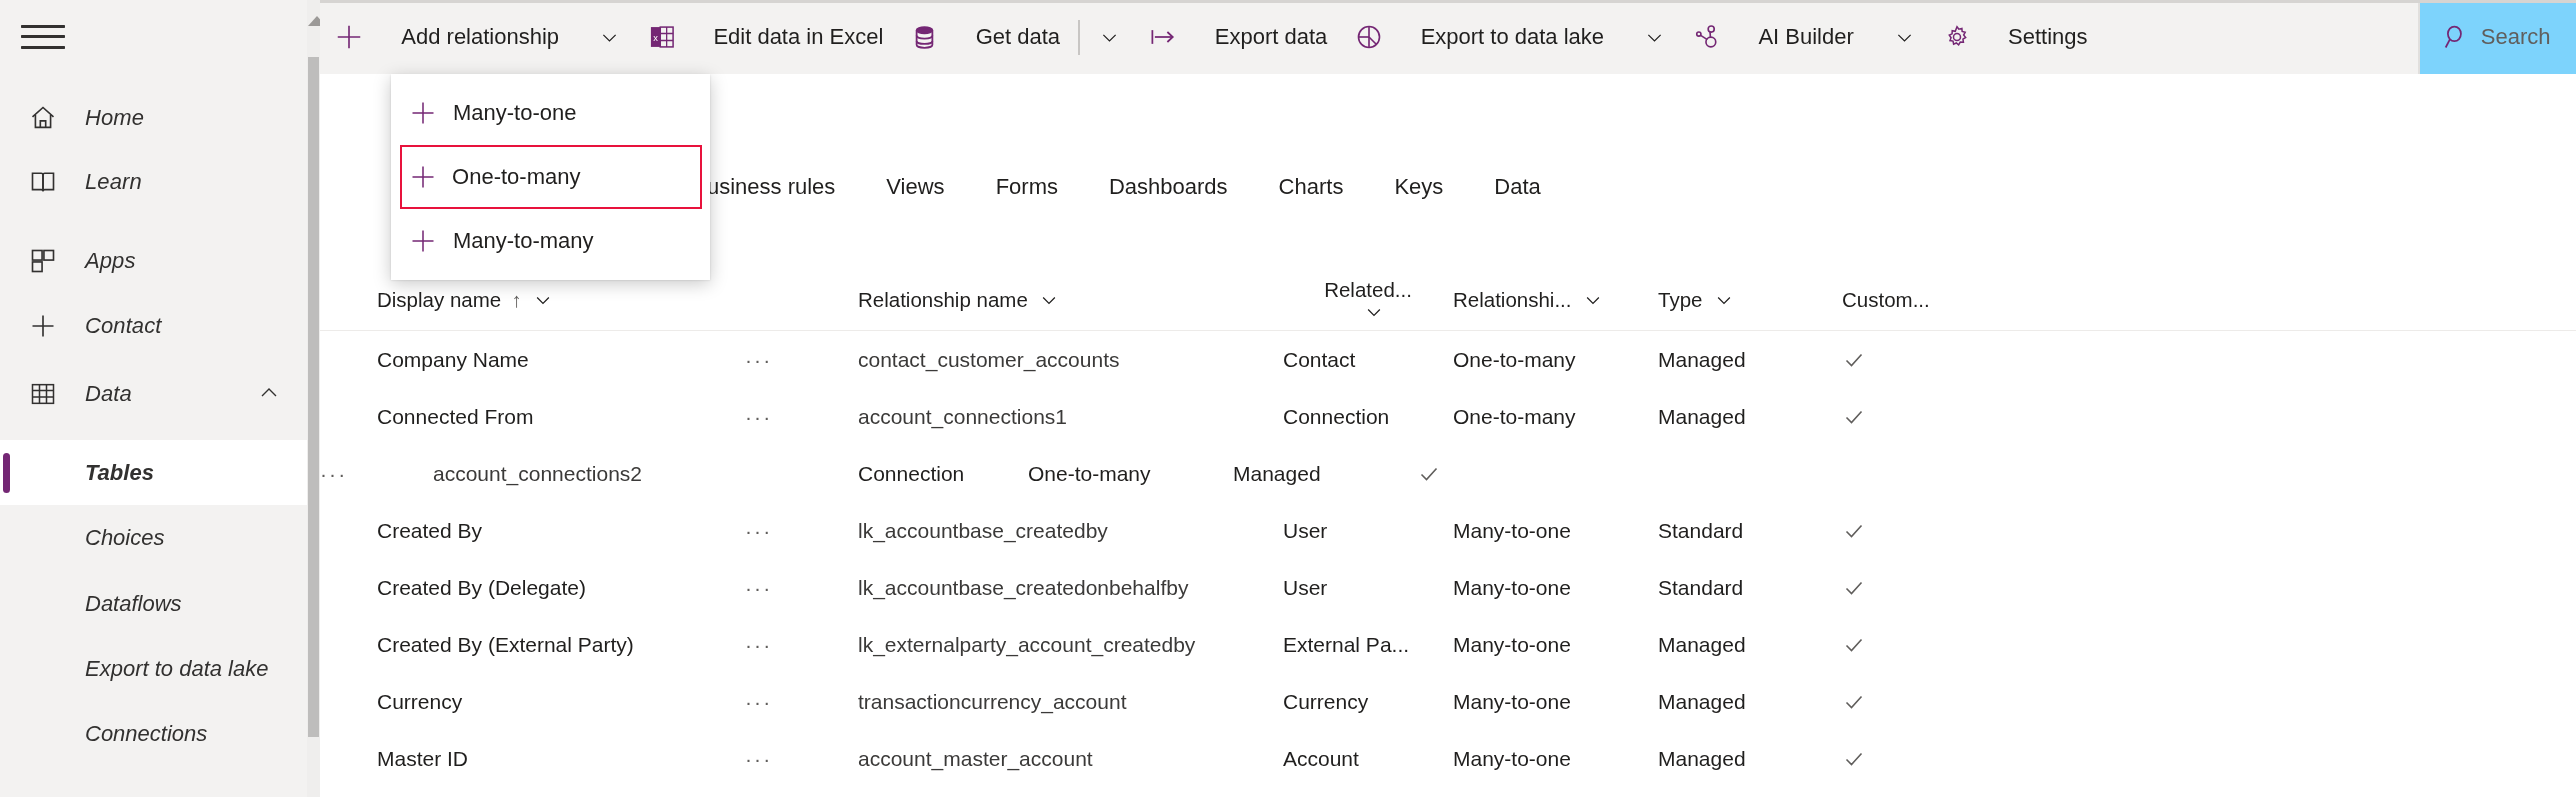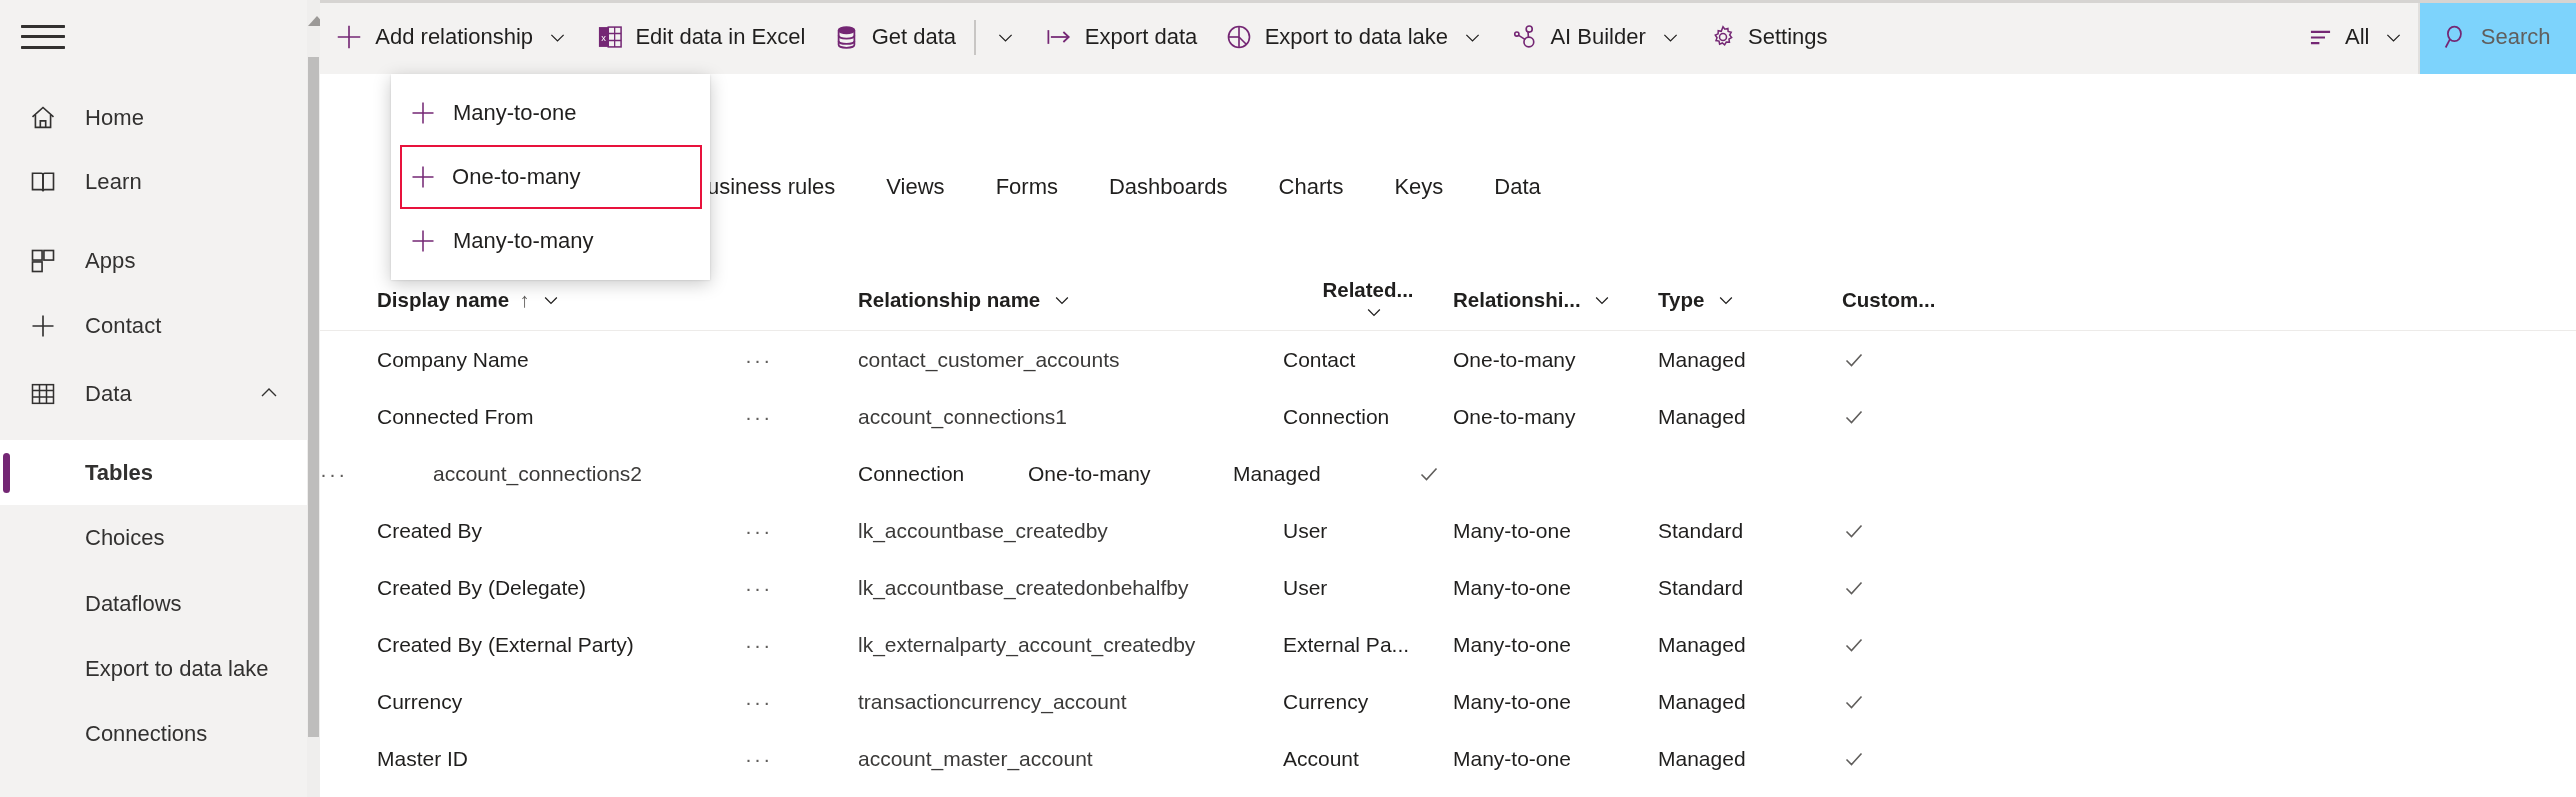--- a/index.html
+++ b/index.html
@@ -20,20 +20,21 @@
   }
 
   
   #leftnav {
     position: absolute;
     left: 0; top: 0;
     width: 320px;
     height: 798px;
     background: #f3f2f1;
     border-right: 2.1px solid #e1dfdd;
+    font-style: italic;
   }
   #hamburger {
     position: absolute;
     left: 21px; top: 18.4px;
     width: 44px; height: 37px;
     display: flex; flex-direction: column;
     justify-content: center; gap: 7.8px;
     cursor: pointer;
   }
   #hamburger i {
@@ -123,20 +124,21 @@
     content:"";
     position:absolute; left:0; top:0; width:100%; height:2.8px;
     background:#d6d4d2;
   }
   .cmdbtn {
     height: 74px;
     display: flex; align-items: center;
     padding: 0 14px;
     cursor: pointer;
     white-space: nowrap;
+    gap: 26px;
   }
   .cmdbtn .cico { display: flex; align-items: center; color: #742774; margin-right: 11.3px; }
   .cmdbtn .clabel { font-size: 22px; color: #201f1e; }
   .cmdbtn .cchev { margin-left: 14px; display: flex; align-items: center; color: #201f1e; }
   .cmdsep {
     width: 2.1px; height: 35px; background: #c8c6c4; margin: 0 4.2px;
   }
   #cmdspacer { flex: 1; }
   .cmdright { display: flex; align-items: center; height: 74px; }
   #searchbox {
@@ -207,21 +209,21 @@
     background: #ffffff;
   }
   #gridhead {
     position: relative;
     height: 62px;
     display: flex; align-items: center;
     border-bottom: 1.4px solid #edebe9;
   }
   .hcell {
     display: flex; align-items: center;
-    font-size: 20.5px; font-weight: 700; color: #201f1e;
+    font-size: 20.5px; font-weight: 400; color: #201f1e;
     white-space: nowrap;
     cursor: pointer;
   }
   .hcell .sortarrow { margin-left: 10px; color: #605e5c; }
   .hcell .hchev { margin-left: 11.3px; color: #201f1e; display:flex; align-items:center;}
 
   .grow {
     position: relative;
     height: 57px;
     display: flex; align-items: center;
@@ -440,33 +442,20 @@
           <circle cx="12" cy="12" r="3"></circle>
           <path d="M12 3.2 L13.6 5.3 L16.2 4.6 L16.4 7.3 L19 8 L17.7 10.3 L19.4 12.4 L17.1 13.8 L17.5 16.5 L14.8 16.4 L13.4 18.7 L11.4 17.1 L9.1 18.2 L8.6 15.5 L6 15.1 L6.9 12.6 L5.4 10.4 L7.8 9.3 L7.9 6.6 L10.5 7.1 Z"></path>
         </svg>
       </span>
       <span class="clabel">Settings</span>
     </div>
 
     <div id="cmdspacer"></div>
 
     <div class="cmdright">
-      <div class="cmdbtn">
-        <span class="cico">
-          <svg width="27" height="27" viewBox="0 0 24 24" fill="none" stroke="#742774" stroke-width="1.8">
-            <path d="M3.5 7 H20.5 M3.5 12 H16 M3.5 17 H11"></path>
-          </svg>
-        </span>
-        <span class="clabel">All</span>
-        <span class="cchev">
-          <svg width="21" height="21" viewBox="0 0 24 24" fill="none" stroke="#201f1e" stroke-width="1.4">
-            <path d="M5 9 L12 16 L19 9"></path>
-          </svg>
-        </span>
-      </div>
 
       <div id="searchbox">
         <span class="sico">
           <svg width="28" height="28" viewBox="0 0 24 24" fill="none" stroke="#742774" stroke-width="1.5">
             <ellipse cx="11.5" cy="9.3" rx="5.6" ry="6.3"></ellipse>
             <path d="M7.6 14 L4 21"></path>
           </svg>
         </span>
         <span class="slabel">Search</span>
       </div>

